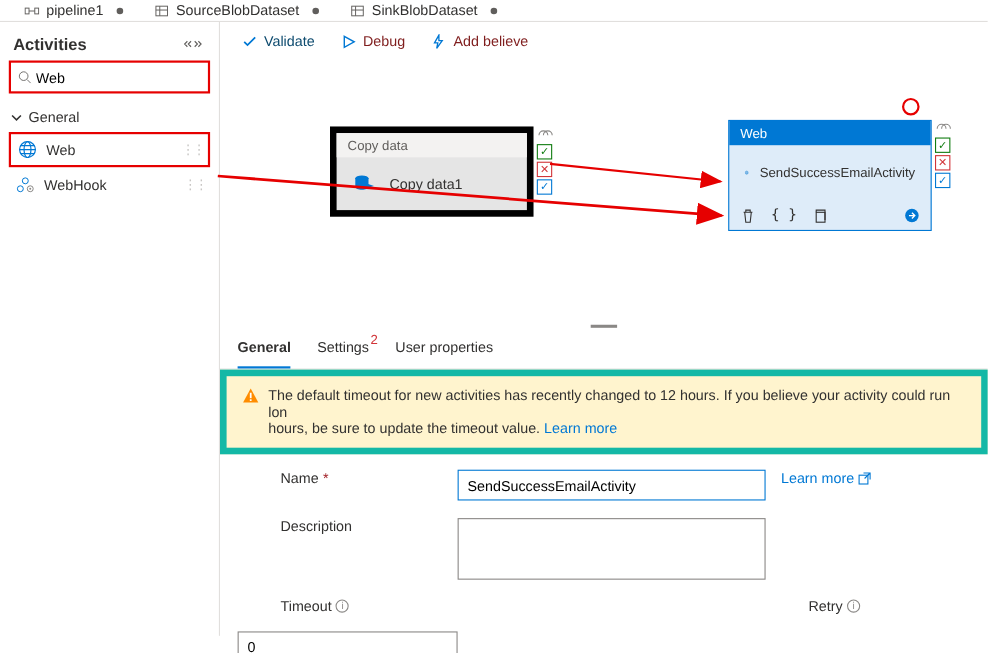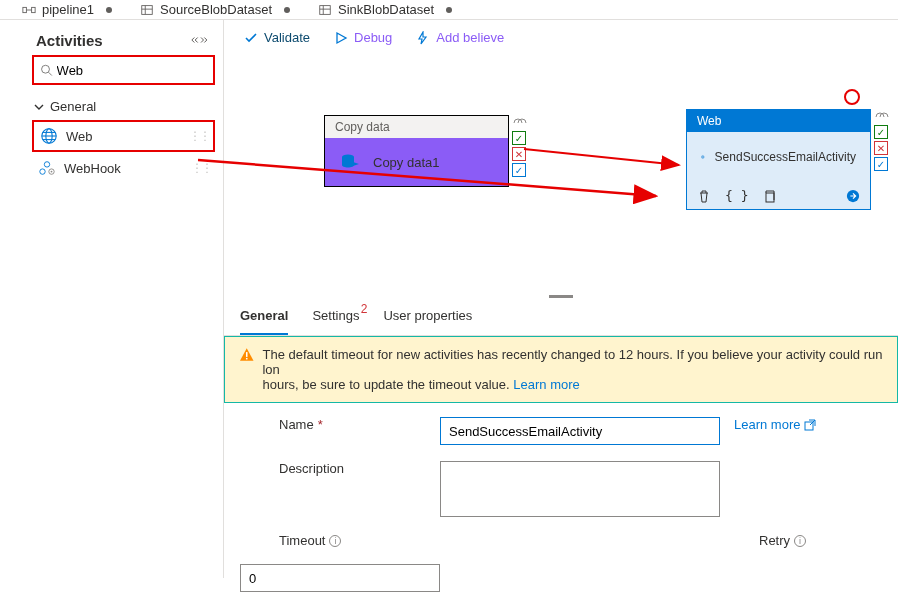--- a/index.html
+++ b/index.html
@@ -5,38 +5,38 @@
 * { box-sizing: border-box; margin: 0; padding: 0; font-family: "Segoe UI", Arial, sans-serif; }
 body { font-size: 13px; color: #323130; background: #fff; width: 898px; height: 594px; overflow: hidden; }
 
 .tabs { display: flex; align-items: center; height: 20px; border-bottom: 1px solid #e1dfdd; padding-left: 8px; }
 .tab { display: flex; align-items: center; padding: 0 14px; height: 36px; gap: 6px; cursor: pointer; position: relative; }
 .tab.active { font-weight: 400; }
 .tab .dot { width: 6px; height: 6px; border-radius: 50%; background: #605e5c; margin-left: 6px; }
 .tab-icon { width: 14px; height: 14px; }
 
 .main { display: flex; height: calc(100% - 36px); }
-.sidebar { width: 200px; border-right: 1px solid #e1dfdd; padding: 8px 8px; margin-left: 24px; }
+.sidebar { width: 200px; border-right: 1px solid #e1dfdd; padding: 8px 8px; }
 .sidebar-header { display: flex; justify-content: space-between; align-items: center; font-weight: 600; font-size: 15px; padding: 4px 4px 6px; }
 .chevrons { font-size: 12px; color: #605e5c; }
 .search-box { border: 2px solid #e60000; display: flex; align-items: center; height: 30px; padding: 0 6px; margin-bottom: 8px; }
 .search-box svg { margin-right: 4px; }
 .search-box input { border: none; outline: none; width: 100%; font-size: 13px; }
 .group-header { display: flex; align-items: center; gap: 6px; padding: 6px 2px; font-size: 13px; }
 .activity-item { display: flex; align-items: center; gap: 8px; height: 32px; padding: 0 6px; cursor: pointer; position: relative; }
 .activity-item.highlighted { border: 2px solid #e60000; }
 .grip { position: absolute; right: 4px; color: #c8c6c4; font-size: 12px; letter-spacing: -2px; }
 
 .right { flex: 1; display: flex; flex-direction: column; }
 .toolbar { display: flex; align-items: center; gap: 24px; padding: 10px 20px; }
-.toolbar-btn { display: flex; align-items: center; gap: 6px; color: #8b5cf6; cursor: pointer; }
+.toolbar-btn { display: flex; align-items: center; gap: 6px; color: #7f1d1d; cursor: pointer; }
 .toolbar-btn.blue { color: #0c4a6e; }
 
 .canvas { flex: 0 0 240px; position: relative; background: #fff; }
-.node { position: absolute; border: 1px solid #000000; background: #8b5cf6; }
+.node { position: absolute; border: 6px solid #000000; background: #e5e5e5; }
 .node-header { background: #f3f2f1; padding: 4px 10px; font-size: 12px; color: #605e5c; }
 .node-body { display: flex; align-items: center; gap: 10px; padding: 12px 14px; }
 .node.selected { border: 1px solid #0078d4; background: #deecf9; }
 .node.selected .node-header { background: #0078d4; color: #fff; }
 .node-actions { display: flex; gap: 14px; padding: 6px 10px; align-items: center; }
 .node-actions svg, .node-actions .ico { width: 14px; height: 14px; }
 .side-icons { position: absolute; display: flex; flex-direction: column; gap: 2px; }
 .side-icons .sq { width: 14px; height: 14px; border: 1px solid #8a8886; display: flex; align-items: center; justify-content: center; font-size: 10px; background: #fff; }
 .side-icons .sq.green { color: #107c10; border-color: #107c10; }
 .side-icons .sq.red { color: #d13438; border-color: #d13438; }
@@ -45,21 +45,21 @@
 .red-circle { position: absolute; width: 16px; height: 16px; border: 2px solid #e60000; border-radius: 50%; }
 
 .divider-handle { height: 10px; display:flex; justify-content:center; align-items:center; }
 .divider-handle div { width: 24px; height: 3px; background: #8a8886; }
 
 .proptabs { display: flex; gap: 24px; padding: 0 16px; border-bottom: 1px solid #e1dfdd; }
 .proptab { padding: 10px 0; cursor: pointer; position: relative; }
 .proptab.active { border-bottom: 2px solid #0078d4; font-weight: 600; }
 .proptab .sup { position: absolute; top: 4px; right: -8px; color: #d13438; font-size: 12px; }
 
-.warning { background: #fff4ce; display: flex; gap: 8px; padding: 10px 14px; border: 1px solid #14b8a6; color: #323130; }
+.warning { background: #fff4ce; display: flex; gap: 8px; padding: 10px 14px; border: 6px solid #14b8a6; color: #323130; }
 .warning a { color: #0078d4; text-decoration: none; }
 
 .form { padding: 14px 16px; display: grid; grid-template-columns: 200px 280px 1fr; row-gap: 16px; align-items: start; }
 .form-label { font-size: 13px; display:flex; align-items:center; gap:4px;margin-left:39px; }
 .req { color: #a4262c; }
 .info-circle { width:12px; height:12px; border:1px solid #8a8886; border-radius:50%; display:inline-flex; align-items:center; justify-content:center; font-size:9px; color:#8a8886; }
 .form input[type=text] { height: 28px; border: 1px solid #8a8886; padding: 0 8px; width: 100%; font-size:13px; }
 .form input.focused { border: 1px solid #0078d4; }
 .form textarea { width: 100%; height: 56px; border: 1px solid #8a8886; resize: none; }
 .learn-link { color: #0078d4; text-decoration: none; padding-left: 14px; display:flex; align-items:center; gap:4px; }

